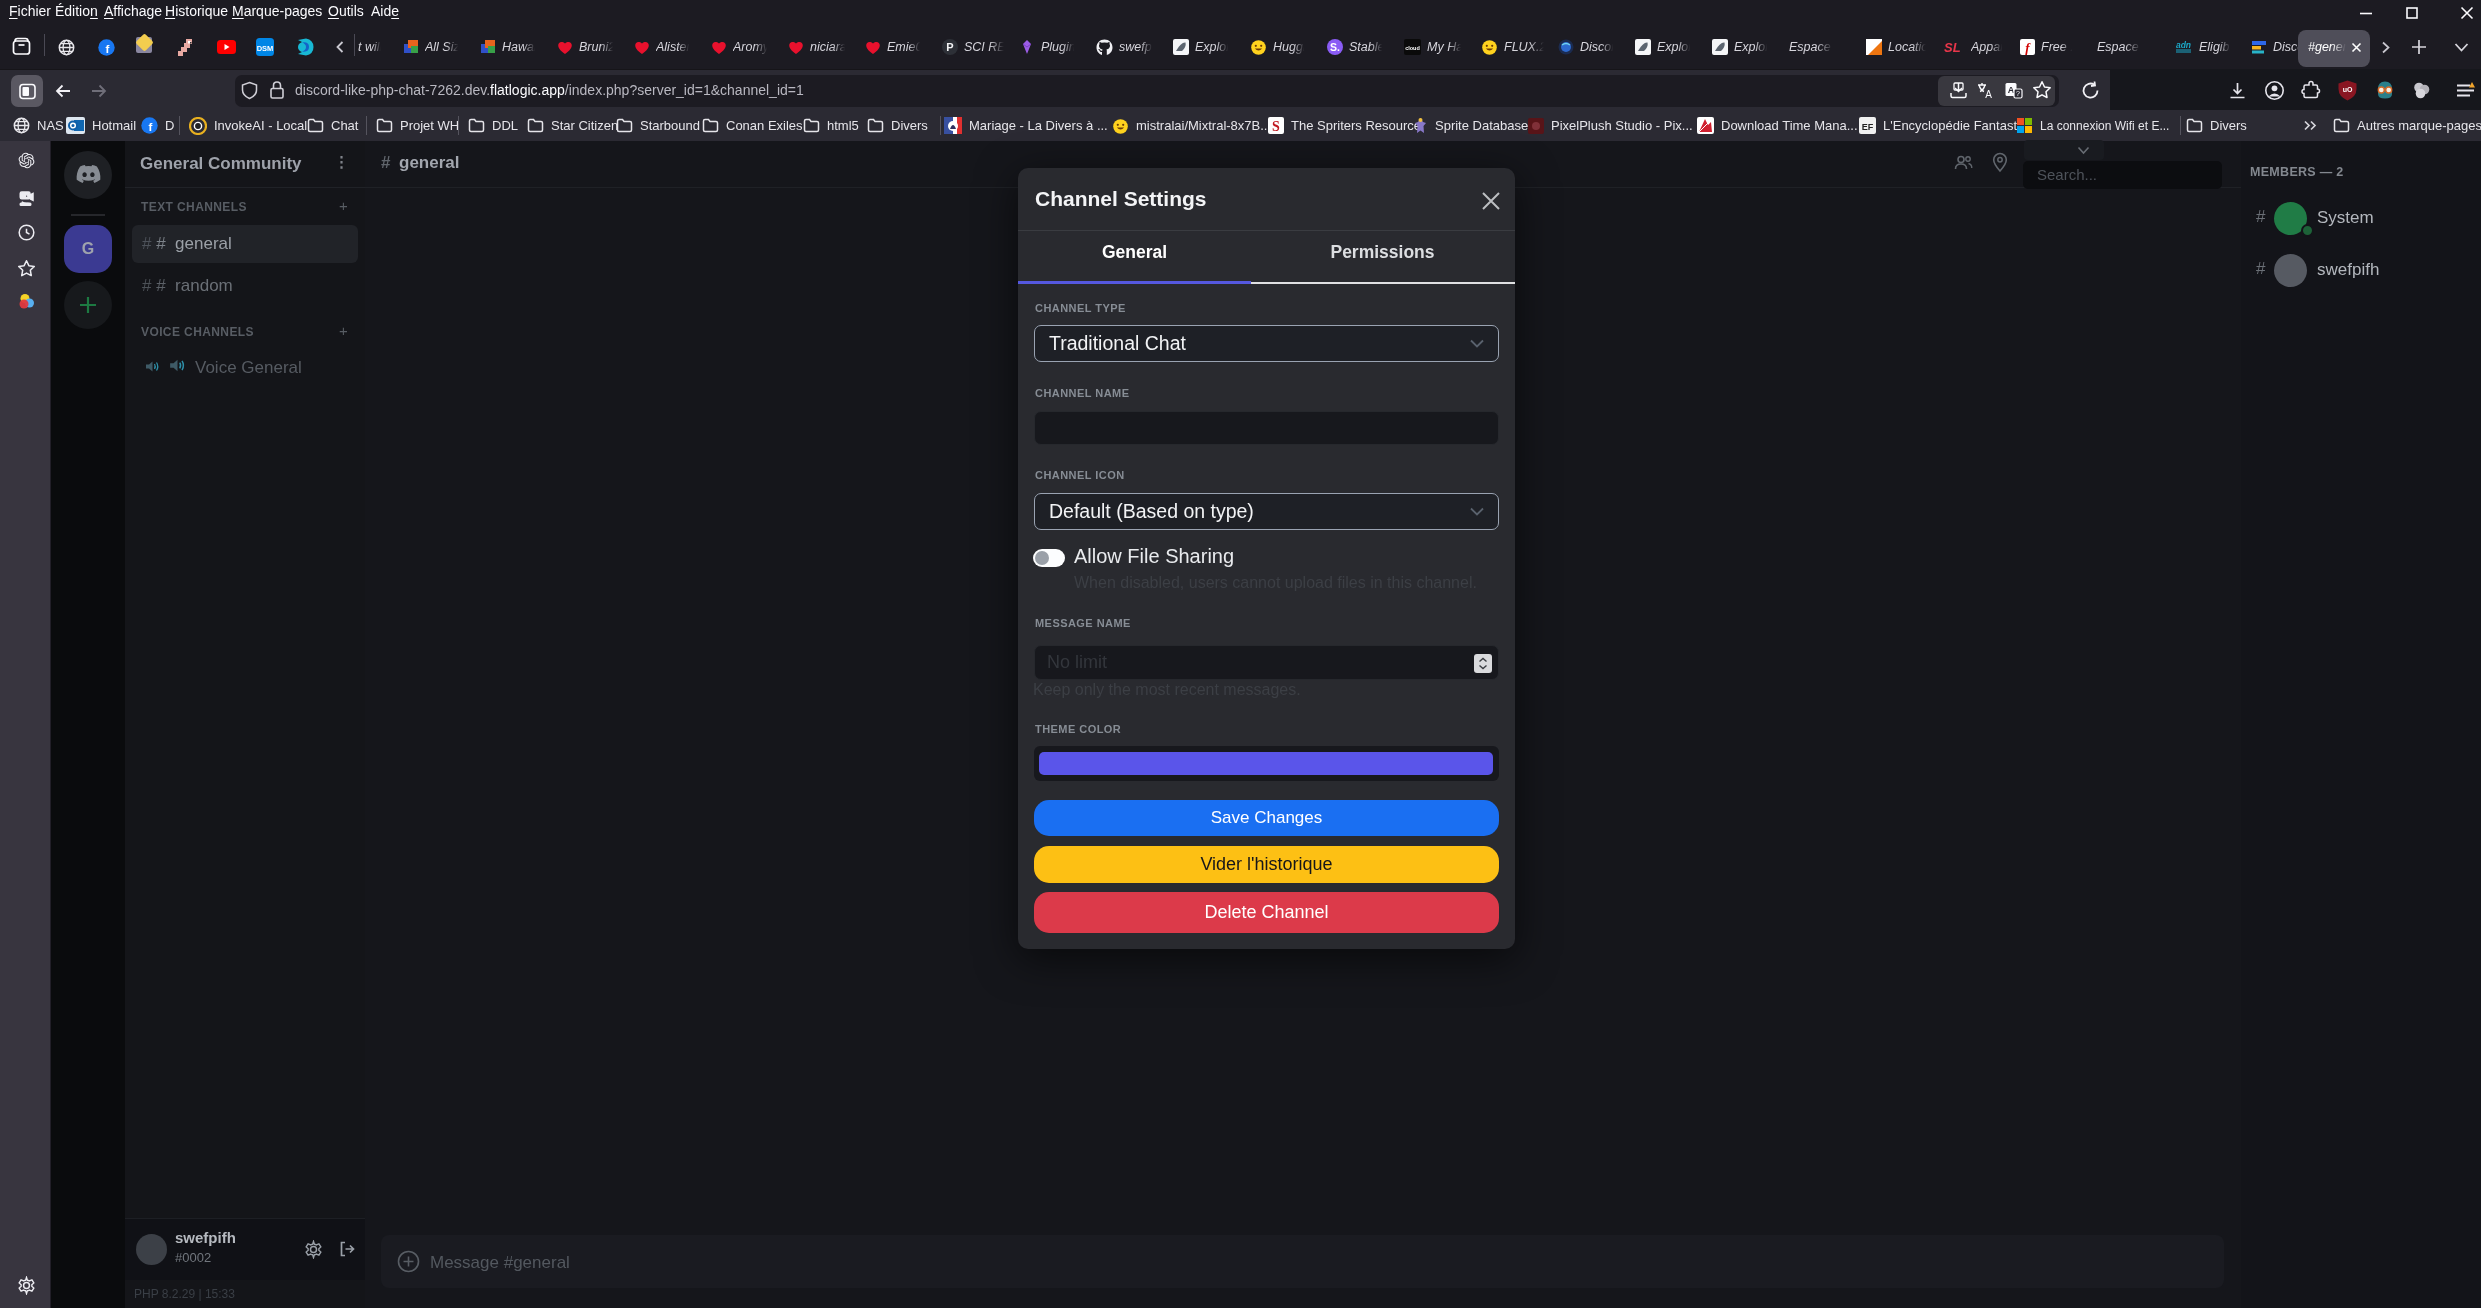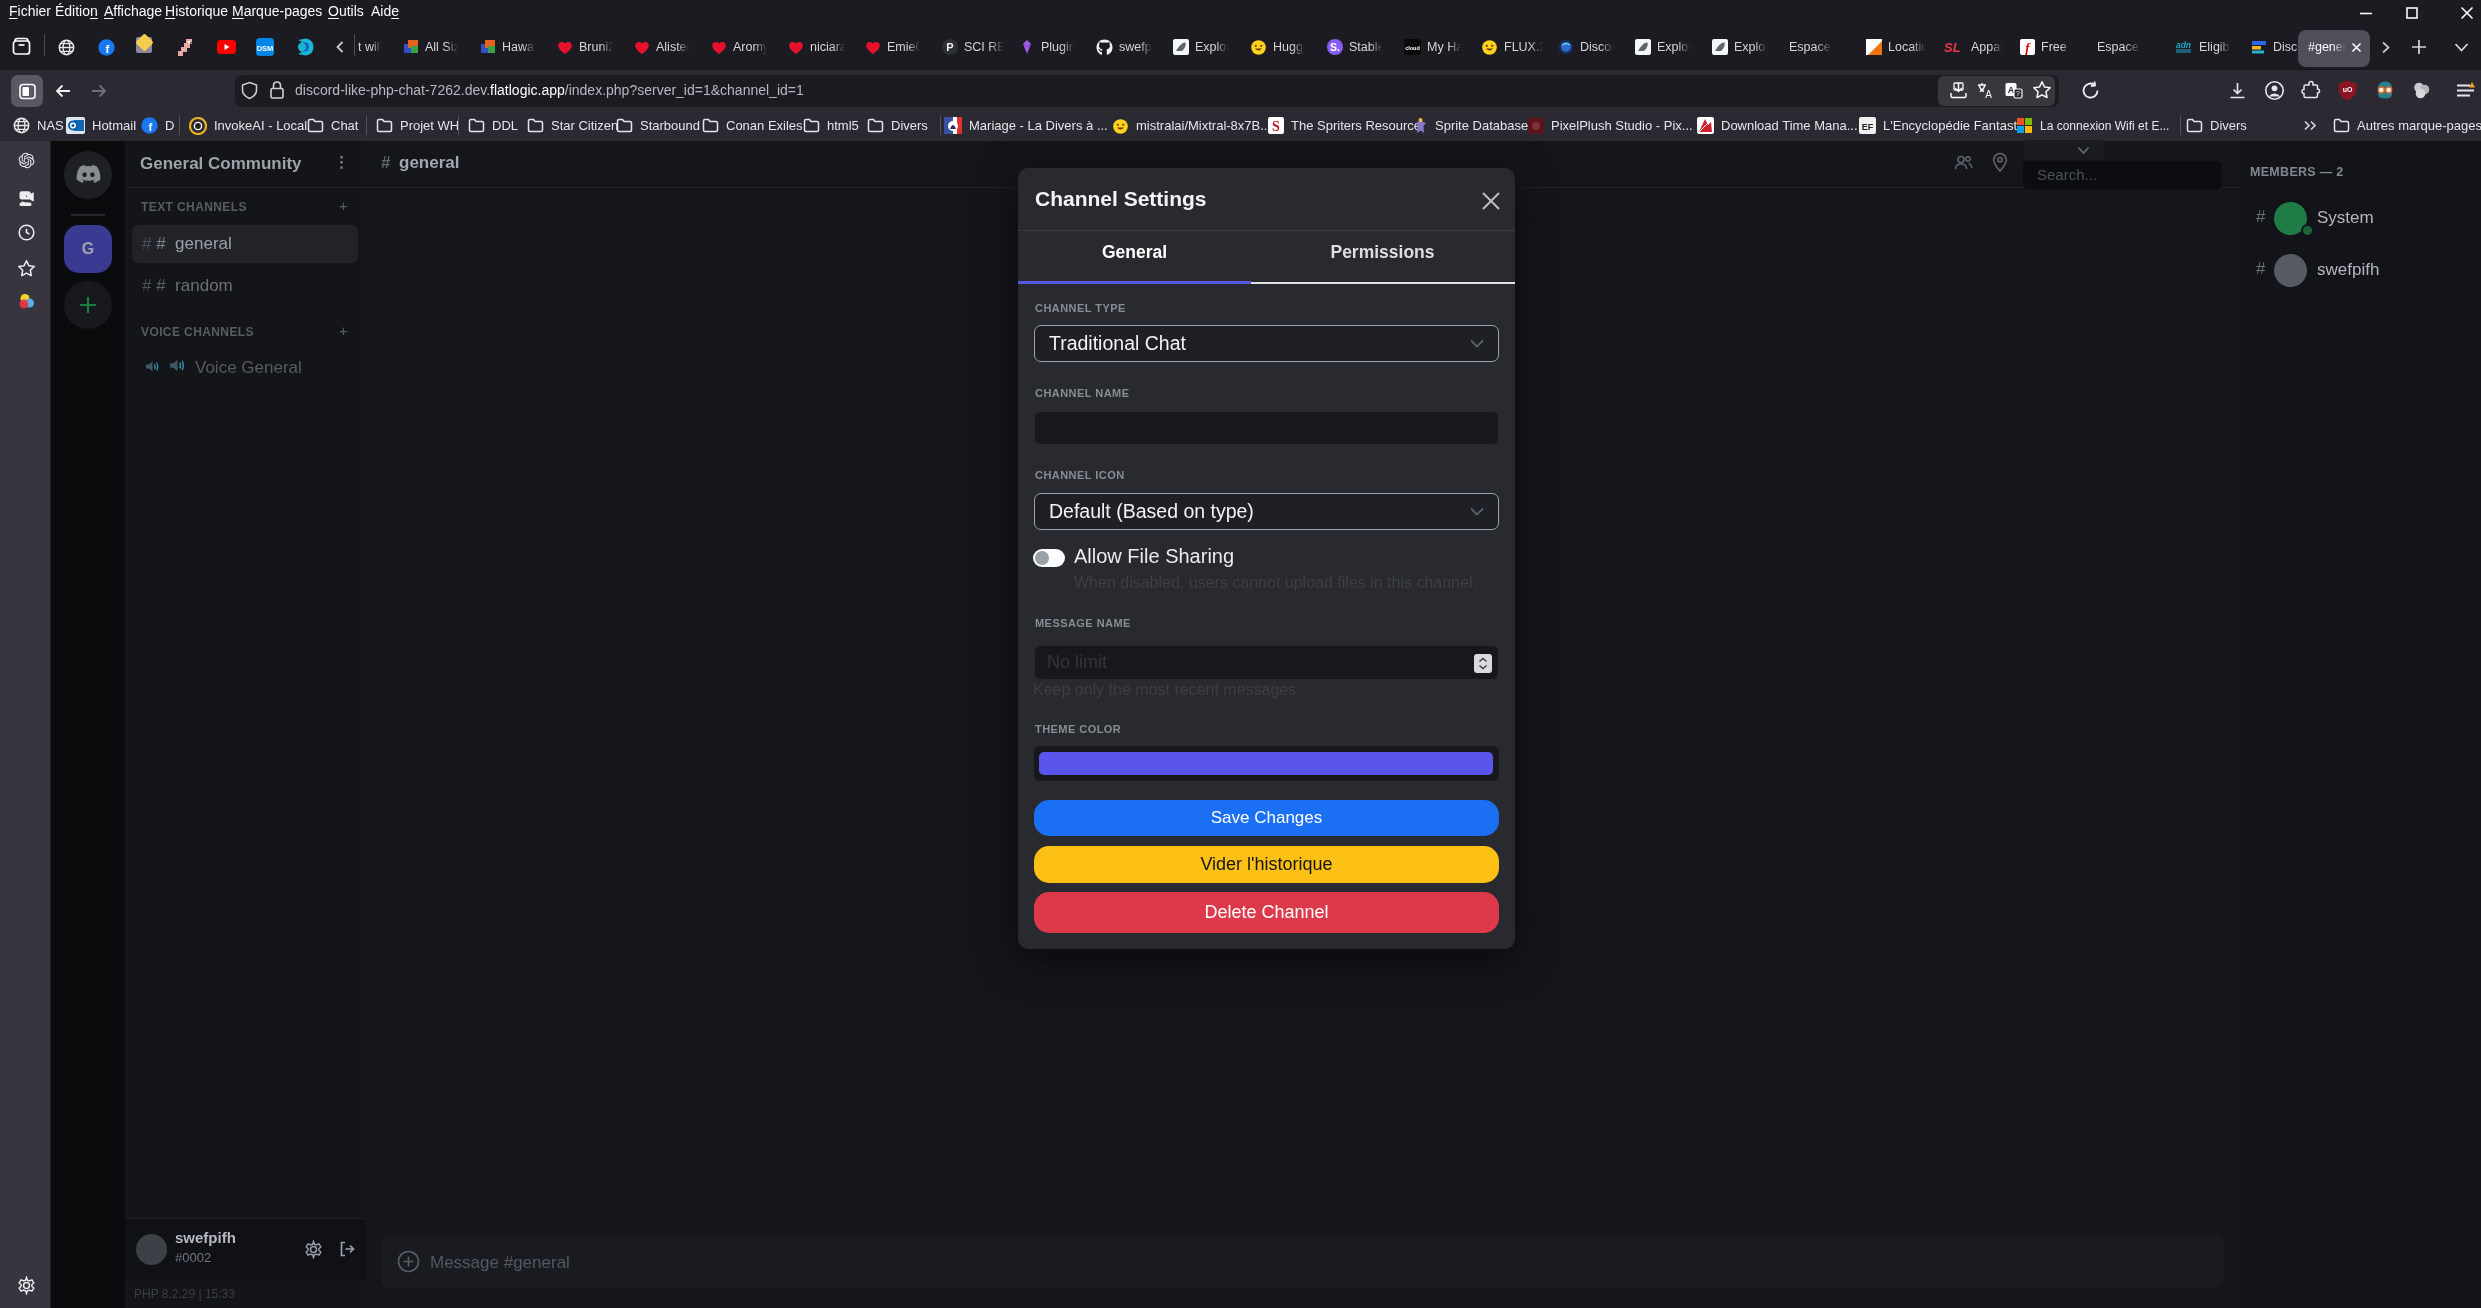--- a/index.html
+++ b/index.html
@@ -7,29 +7,29 @@
     font-family:"Liberation Sans", sans-serif; }
   .abs { position:absolute; }
   #stage { position:relative; width:2481px; height:1308px;padding-left:12px; }
 
   
   #menubar { left:0; top:0; width:2481px; height:26px; background:#1c1b22; color:#fbfbfe; font-size:14.5px; }
   #menubar .mi { position:absolute; top:3px; font-size:14px; }
   #menubar u { text-decoration:underline; text-underline-offset:2px; }
   #tabstrip { left:0; top:26px; width:2481px; height:43px; background:#1c1b22; }
   .winctl { position:absolute; top:0; color:#fbfbfe; }
-  #navbar { left:0; top:69px; width:2481px; height:41px; background:#2b2a33; border-top:1px solid #161519; }
+  #navbar { left:0; top:69px; width:2110px; height:41px; background:#2b2a33; border-top:1px solid #161519; }
   #bookmarks { left:0; top:110px; width:2481px; height:31px; background:#2b2a33; color:#e6e5ea; font-size:13px; }
   .bsep { position:absolute; top:6px; width:1px; height:19px; background:#55545e; }
   .bm { position:absolute; top:0; height:31px; display:flex; align-items:center; gap:7px; white-space:nowrap; }
 
   
   .tab { position:absolute; top:5px; height:32px; display:flex; align-items:center; gap:6px;
          color:#d6d5dc; font-size:12.5px; white-space:nowrap; overflow:hidden; }
-  .fade { -webkit-mask-image:linear-gradient(90deg,#000 60%,transparent 95%); mask-image:linear-gradient(90deg,#000 60%,transparent 95%); }
+  .fade { -webkit-mask-image:linear-gradient(90deg,#000 60%,transparent 95%); mask-image:linear-gradient(90deg,#000 60%,transparent 95%);font-style:italic; }
 
   
   #content { left:0; top:141px; width:2481px; height:1167px; background:#16171c; }
   #ffside { left:0; top:0; width:51px; height:1167px; background:#38353f; border-right:1px solid #221f28; }
   #rail { left:51px; top:0; width:74px; height:1167px; background:#0a0b0d; }
   #chanbar { left:125px; top:0; width:240px; height:1167px; background:#141519; }
   #chat { left:365px; top:0; width:1876px; height:1167px; background:#15161b; }
   #members { left:2241px; top:0; width:240px; height:1167px; background:#131419; }
 
   

